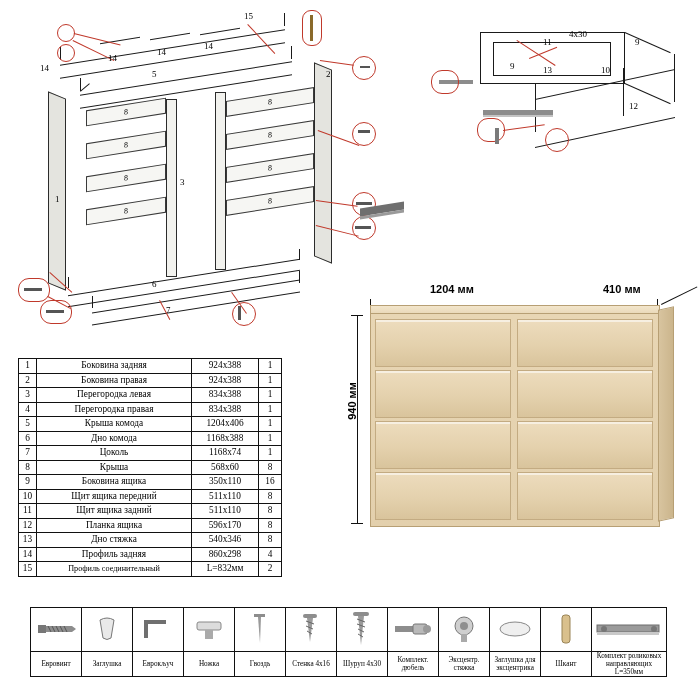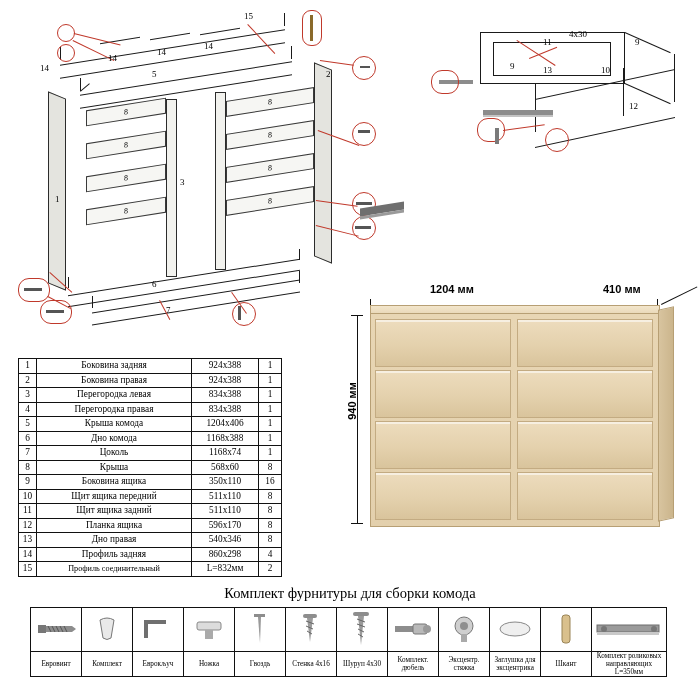--- a/index.html
+++ b/index.html
@@ -304,40 +304,39 @@
           <td class="q">8</td>
         </tr>
       <tr>
           <td class="i">12</td>
           <td class="n">Планка ящика</td>
           <td class="s">596х170</td>
           <td class="q">8</td>
         </tr>
       <tr>
           <td class="i">13</td>
-          <td class="n">Дно правая</td>
+          <td class="n">Дно стяжка</td>
           <td class="s">540х346</td>
           <td class="q">8</td>
         </tr>
       <tr>
           <td class="i">14</td>
           <td class="n">Профиль задняя</td>
           <td class="s">860х298</td>
           <td class="q">4</td>
         </tr>
       <tr>
           <td class="i">15</td>
           <td class="n" style="font-size:8.2px">Профиль соединительный</td>
           <td class="s">L=832мм</td>
           <td class="q">2</td>
         </tr>
     </tbody>
   </table>
 
-  <div id="fit-title">Комплект фурнитуры для сборки комода</div>
 
   <table id="fittings">
     <tbody>
       <tr class="pic">
         <td class="fcell">
           <svg width="44" height="34" viewBox="0 0 44 34">
               <rect x="4" y="13" width="8" height="8" fill="#777"></rect>
               <rect x="12" y="14" width="26" height="6" fill="#8d8d8d"></rect>
               <g stroke="#555" stroke-width="1">
           <line x1="14" y1="14" x2="17" y2="20"></line>
@@ -422,21 +421,21 @@
           <svg width="70" height="32" viewBox="0 0 70 32">
               <rect x="3" y="12" width="62" height="7" fill="#9b9b9b" stroke="#6d6d6d"></rect>
               <rect x="3" y="19" width="62" height="3" fill="#c9c9c9"></rect>
               <circle cx="60" cy="16" r="3" fill="#777"></circle>
               <circle cx="10" cy="16" r="3" fill="#777"></circle>
             </svg>
         </td>
       </tr>
       <tr class="name">
         <td>Евровинт</td>
-        <td>Комплект</td>
+        <td>Заглушка</td>
         <td>Еврокључ</td>
         <td>Ножка</td>
         <td>Гвоздь</td>
         <td>Стенка 4х16</td>
         <td>Шуруп 4х30</td>
         <td>Комплект. дюбель</td>
         <td>Эксцентр. стяжка</td>
         <td>Заглушка для эксцентрика</td>
         <td>Шкант</td>
         <td>Комплект роликовых направляющих L=350мм</td>

